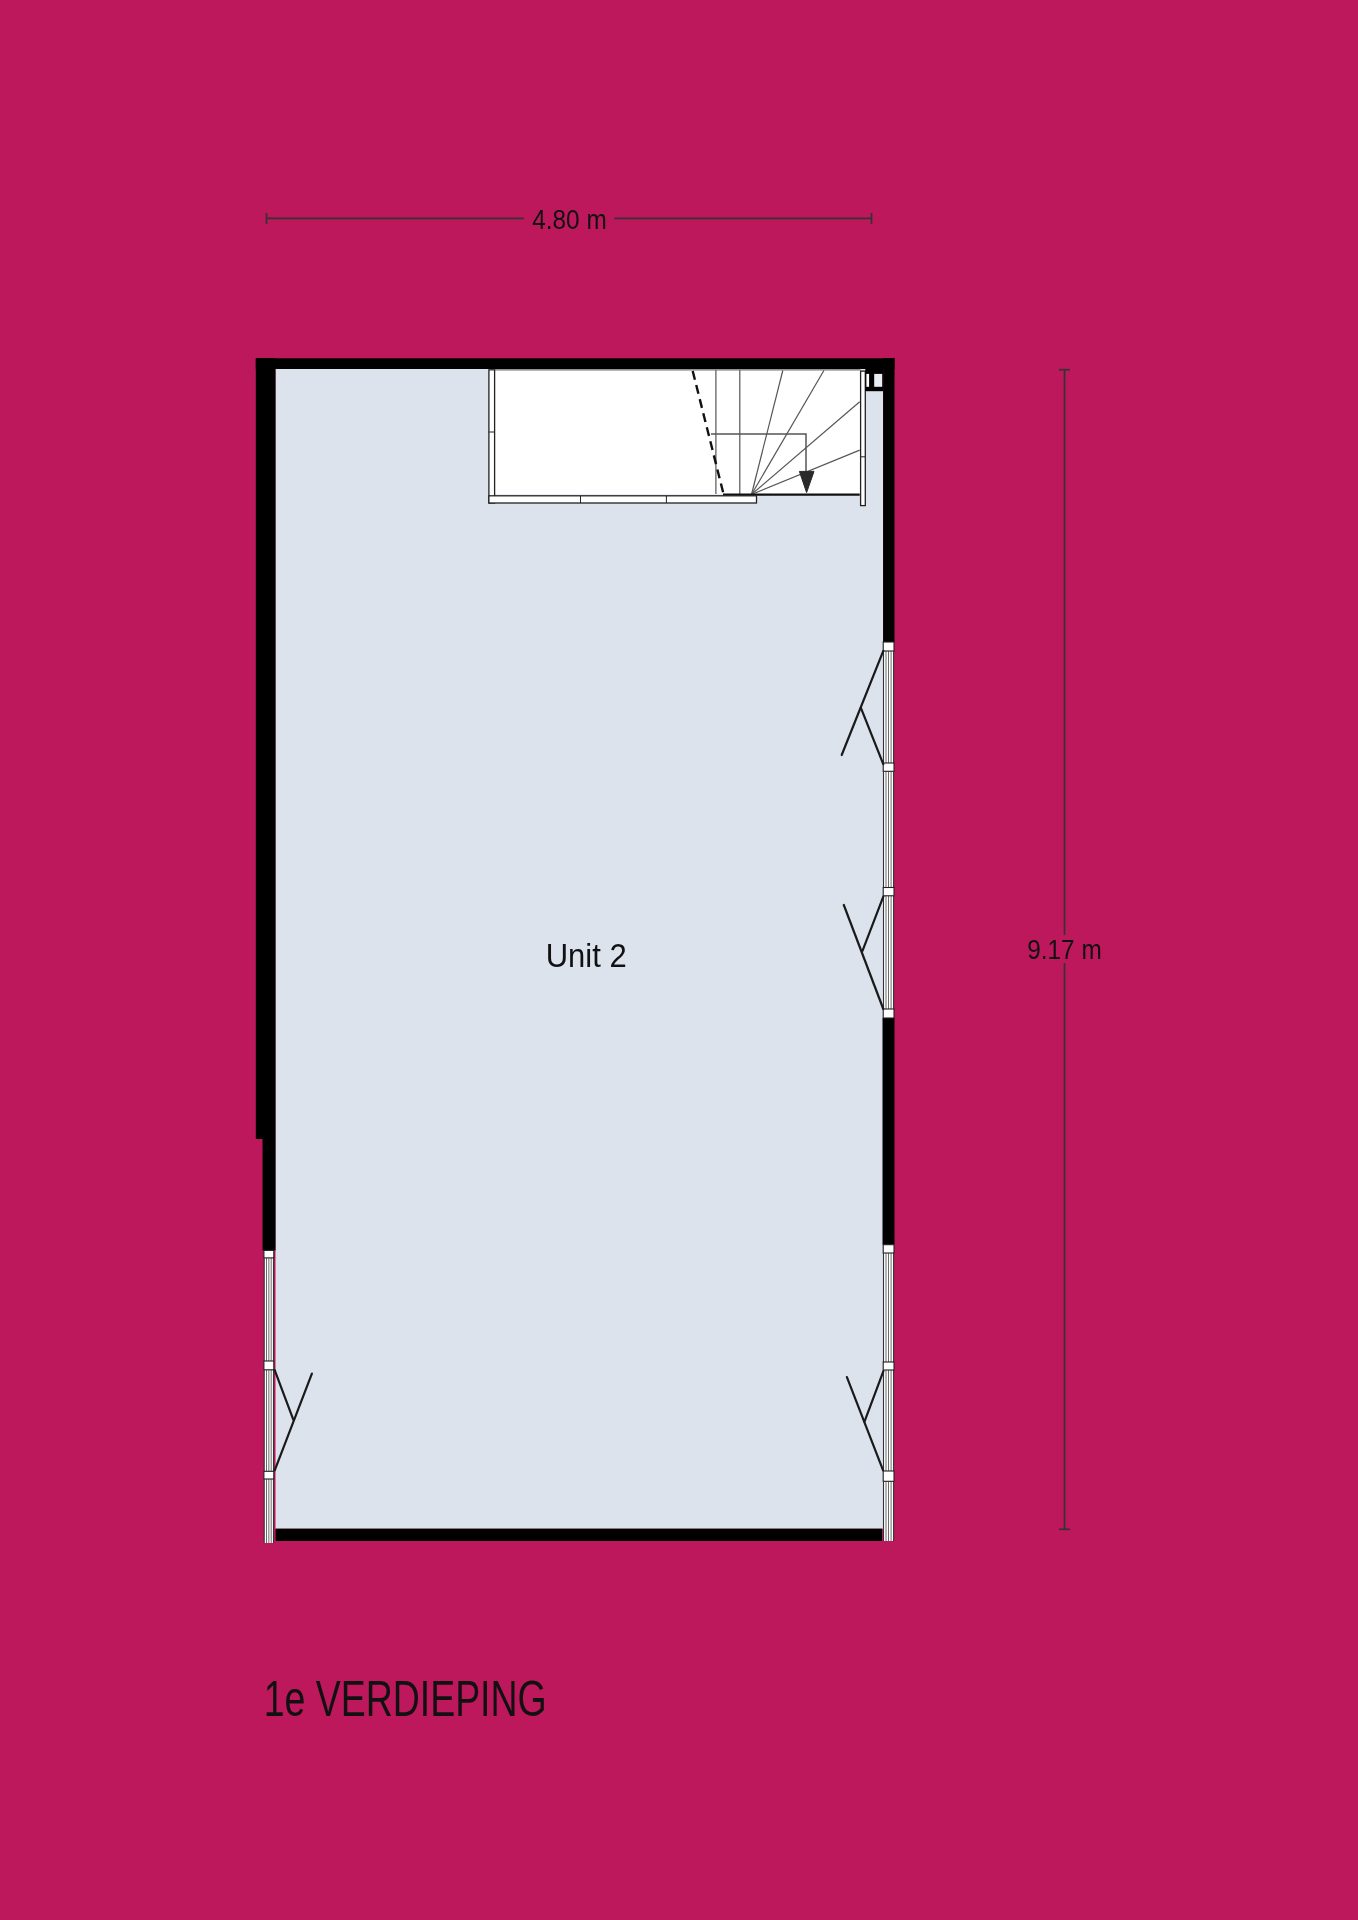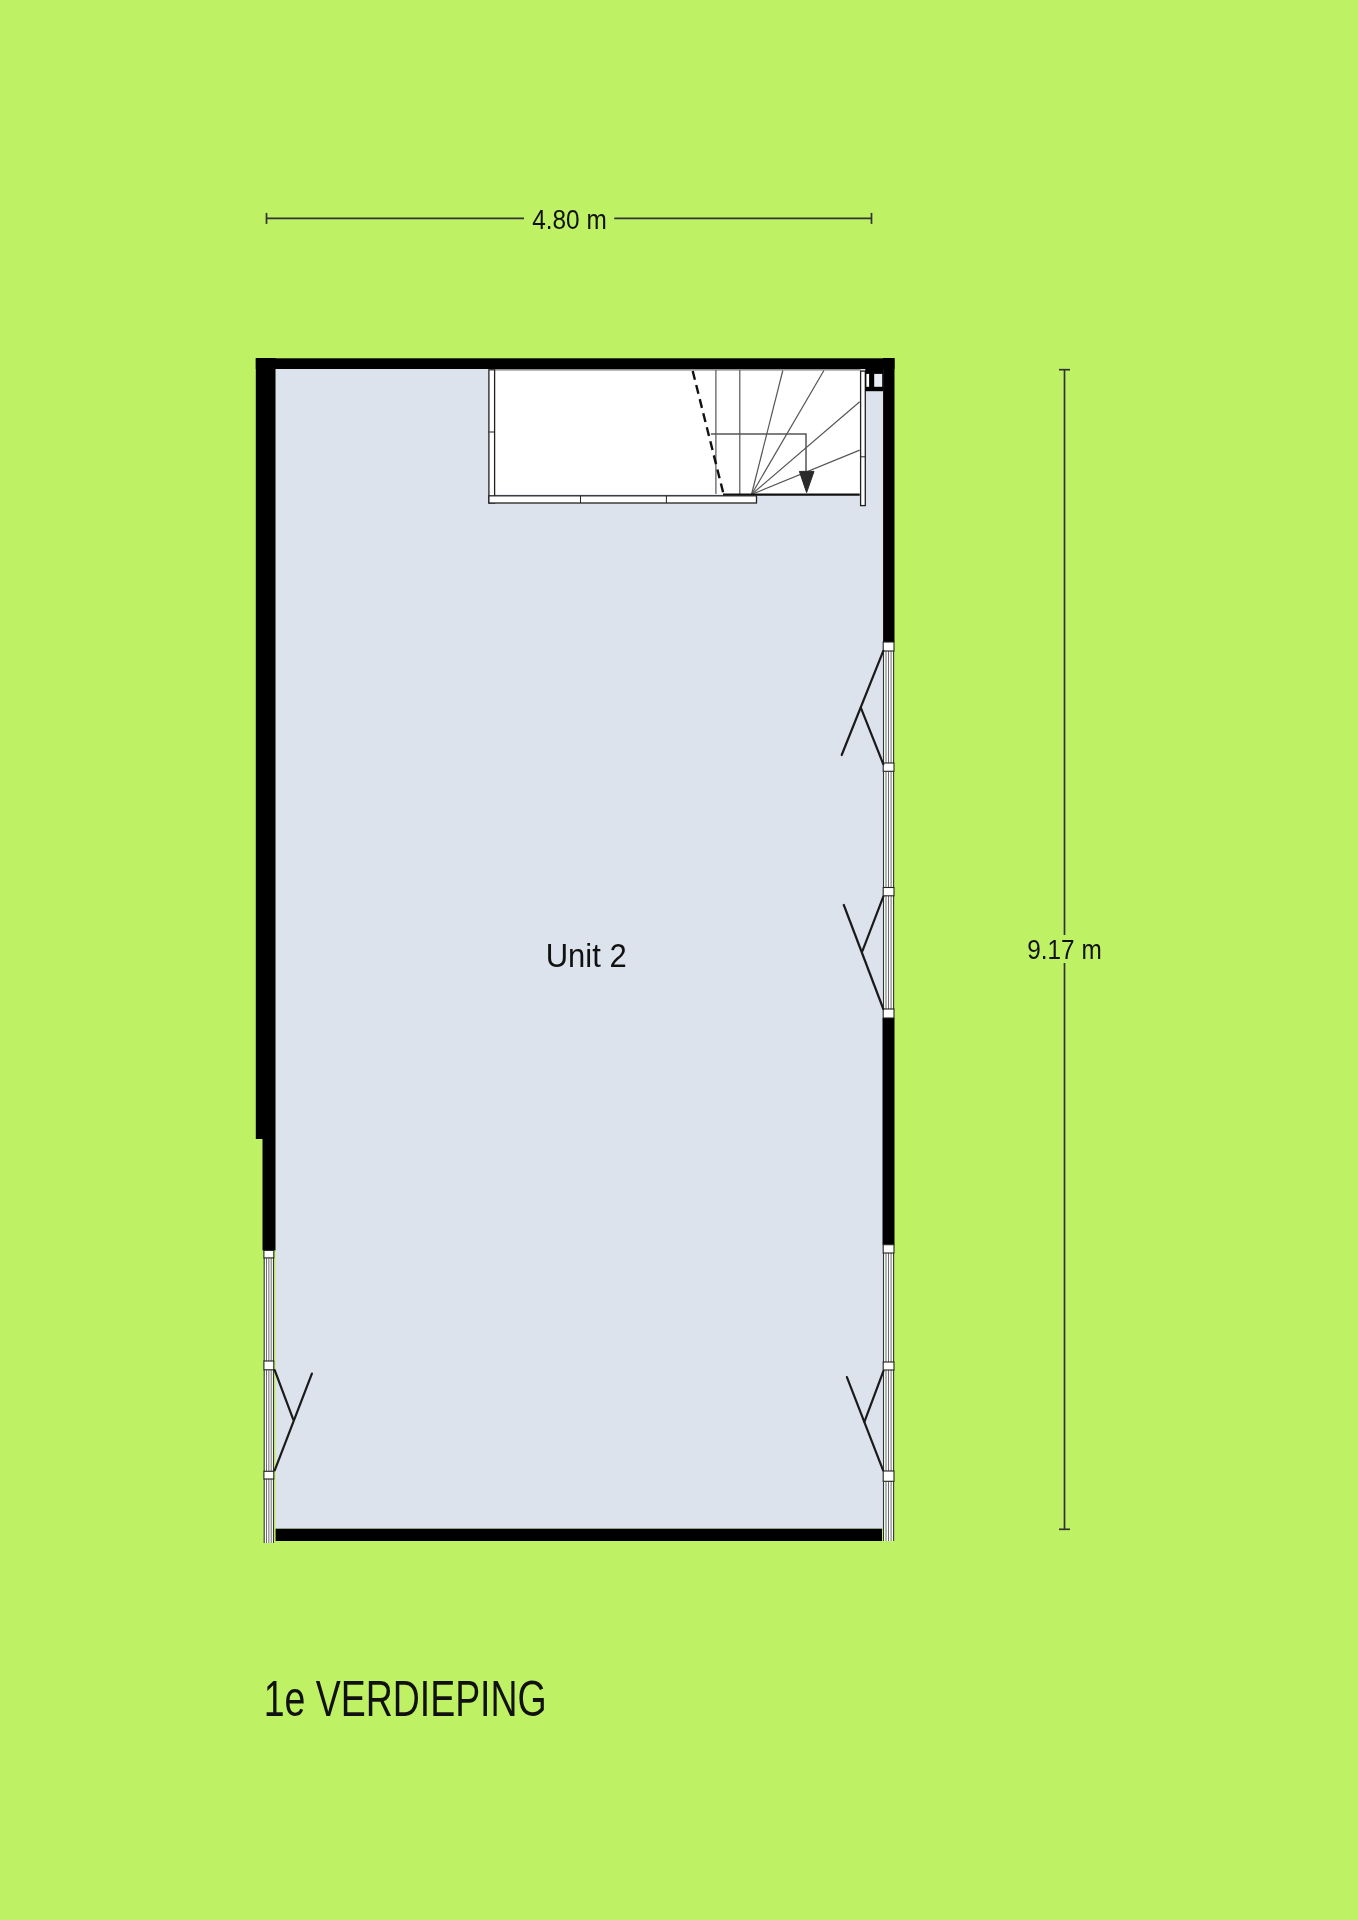--- a/index.html
+++ b/index.html
@@ -1,16 +1,16 @@
 <!DOCTYPE html>
 <html><head>
 <meta charset="utf-8">
 <style>
   html,body{margin:0;padding:0;background:#ffffff;}
-  .page{position:relative;width:1358px;height:1920px;background:#bef264;overflow:hidden;}
+  .page{position:relative;width:1358px;height:1920px;background:#be185d;overflow:hidden;}
   svg{position:absolute;top:0;left:0;}
   text{font-family:"Liberation Sans", sans-serif;fill:#111111;}
 </style>
 </head>
 <body>
 <div class="page">
 <svg width="1358" height="1920" viewBox="0 0 1358 1920">
 
   <rect x="275.5" y="369" width="607.8" height="1159.7" fill="#dde3ed"></rect>
 

